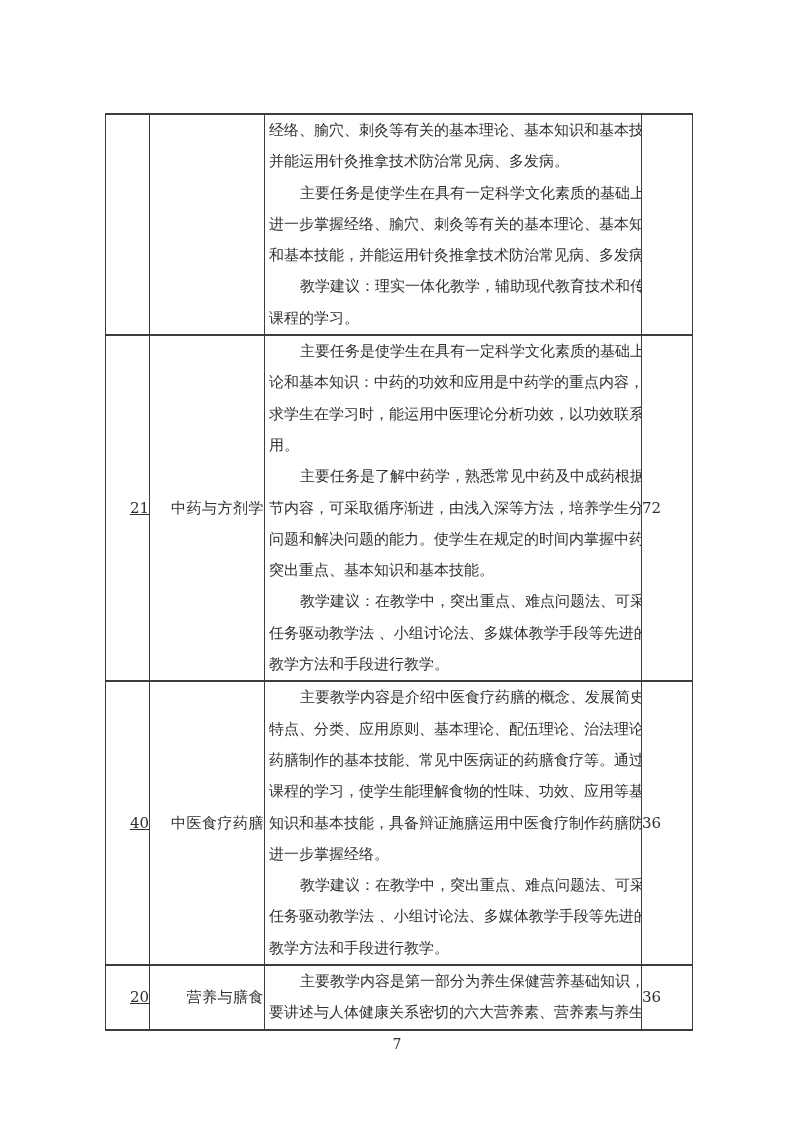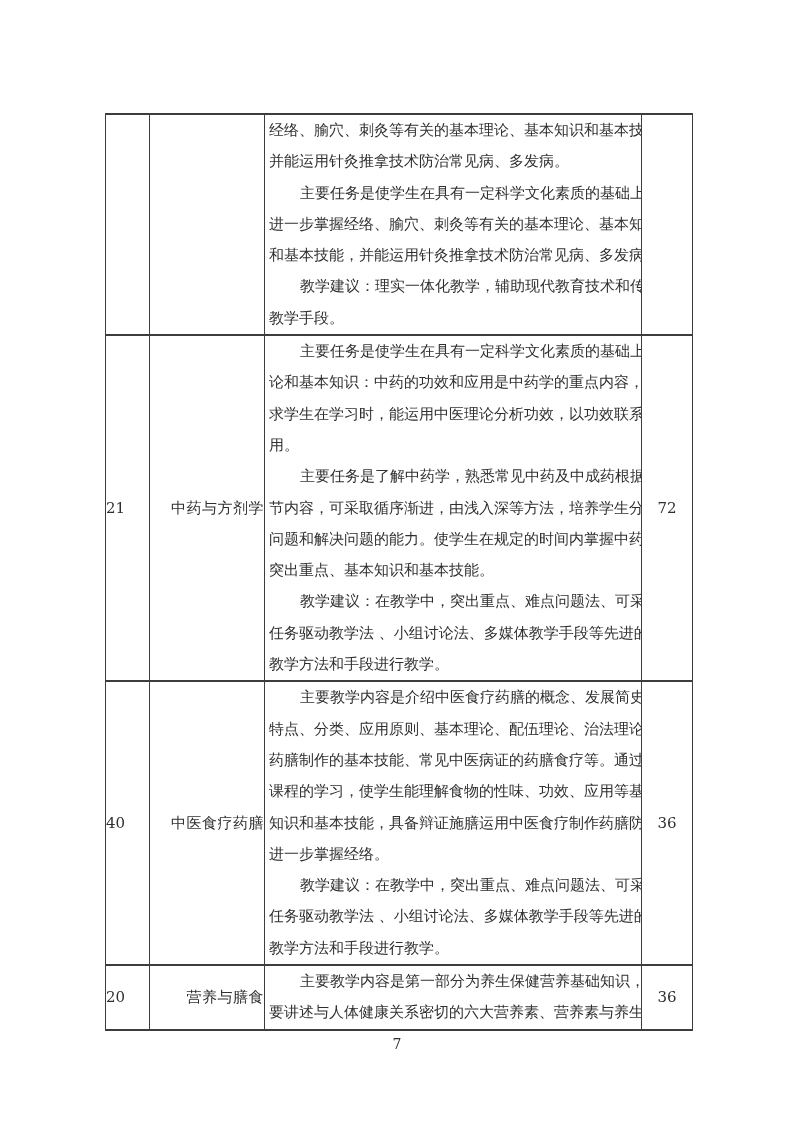--- a/index.html
+++ b/index.html
@@ -32,24 +32,24 @@
   .course-table td {
     border-left: 1px solid #3d3d3d;
     border-right: 1px solid #3d3d3d;
     border-top: 2px solid #3d3d3d;
     border-bottom: 2px solid #3d3d3d;
     padding: 0;
     font-size: 15px;
     color: #2f2f2f;
     overflow: hidden;
   }
-  .col-id    { width: 43px;  text-align: left; vertical-align: middle; }
+  .col-id    { width: 43px;  text-align: right; vertical-align: middle; text-decoration: underline; }
   .col-name  { width: 114px; text-align: right; vertical-align: middle; letter-spacing: 0.5px; }
   .col-desc  { width: 376px; vertical-align: top; }
-  .col-hours { width: 50px;  text-align: center; vertical-align: middle; }
+  .col-hours { width: 50px;  text-align: left; vertical-align: middle; }
   .desc-line {
     line-height: 31.3px;
     height: 31.3px;
     padding: 0 3px 0 4px;
     white-space: nowrap;
     overflow: hidden;
     text-align: justify;
   }
   .desc-line.indent {
     padding-left: 35px;
@@ -73,21 +73,21 @@
         <tr>
           <td class="col-id"></td>
           <td class="col-name"></td>
           <td class="col-desc">
             <div class="desc-line">经络、腧穴、刺灸等有关的基本理论、基本知识和基本技能，</div>
             <div class="desc-line">并能运用针灸推拿技术防治常见病、多发病。</div>
             <div class="desc-line indent">主要任务是使学生在具有一定科学文化素质的基础上</div>
             <div class="desc-line">进一步掌握经络、腧穴、刺灸等有关的基本理论、基本知识</div>
             <div class="desc-line">和基本技能，并能运用针灸推拿技术防治常见病、多发病。</div>
             <div class="desc-line indent">教学建议：理实一体化教学，辅助现代教育技术和传统</div>
-            <div class="desc-line">教学手段。</div>
+            <div class="desc-line">课程的学习。</div>
           </td>
           <td class="col-hours"></td>
         </tr>
         <tr>
           <td class="col-id">21</td>
           <td class="col-name">中药与方剂学</td>
           <td class="col-desc">
             <div class="desc-line indent">主要任务是使学生在具有一定科学文化素质的基础上</div>
             <div class="desc-line">论和基本知识：中药的功效和应用是中药学的重点内容，要</div>
             <div class="desc-line">求学生在学习时，能运用中医理论分析功效，以功效联系应</div>

